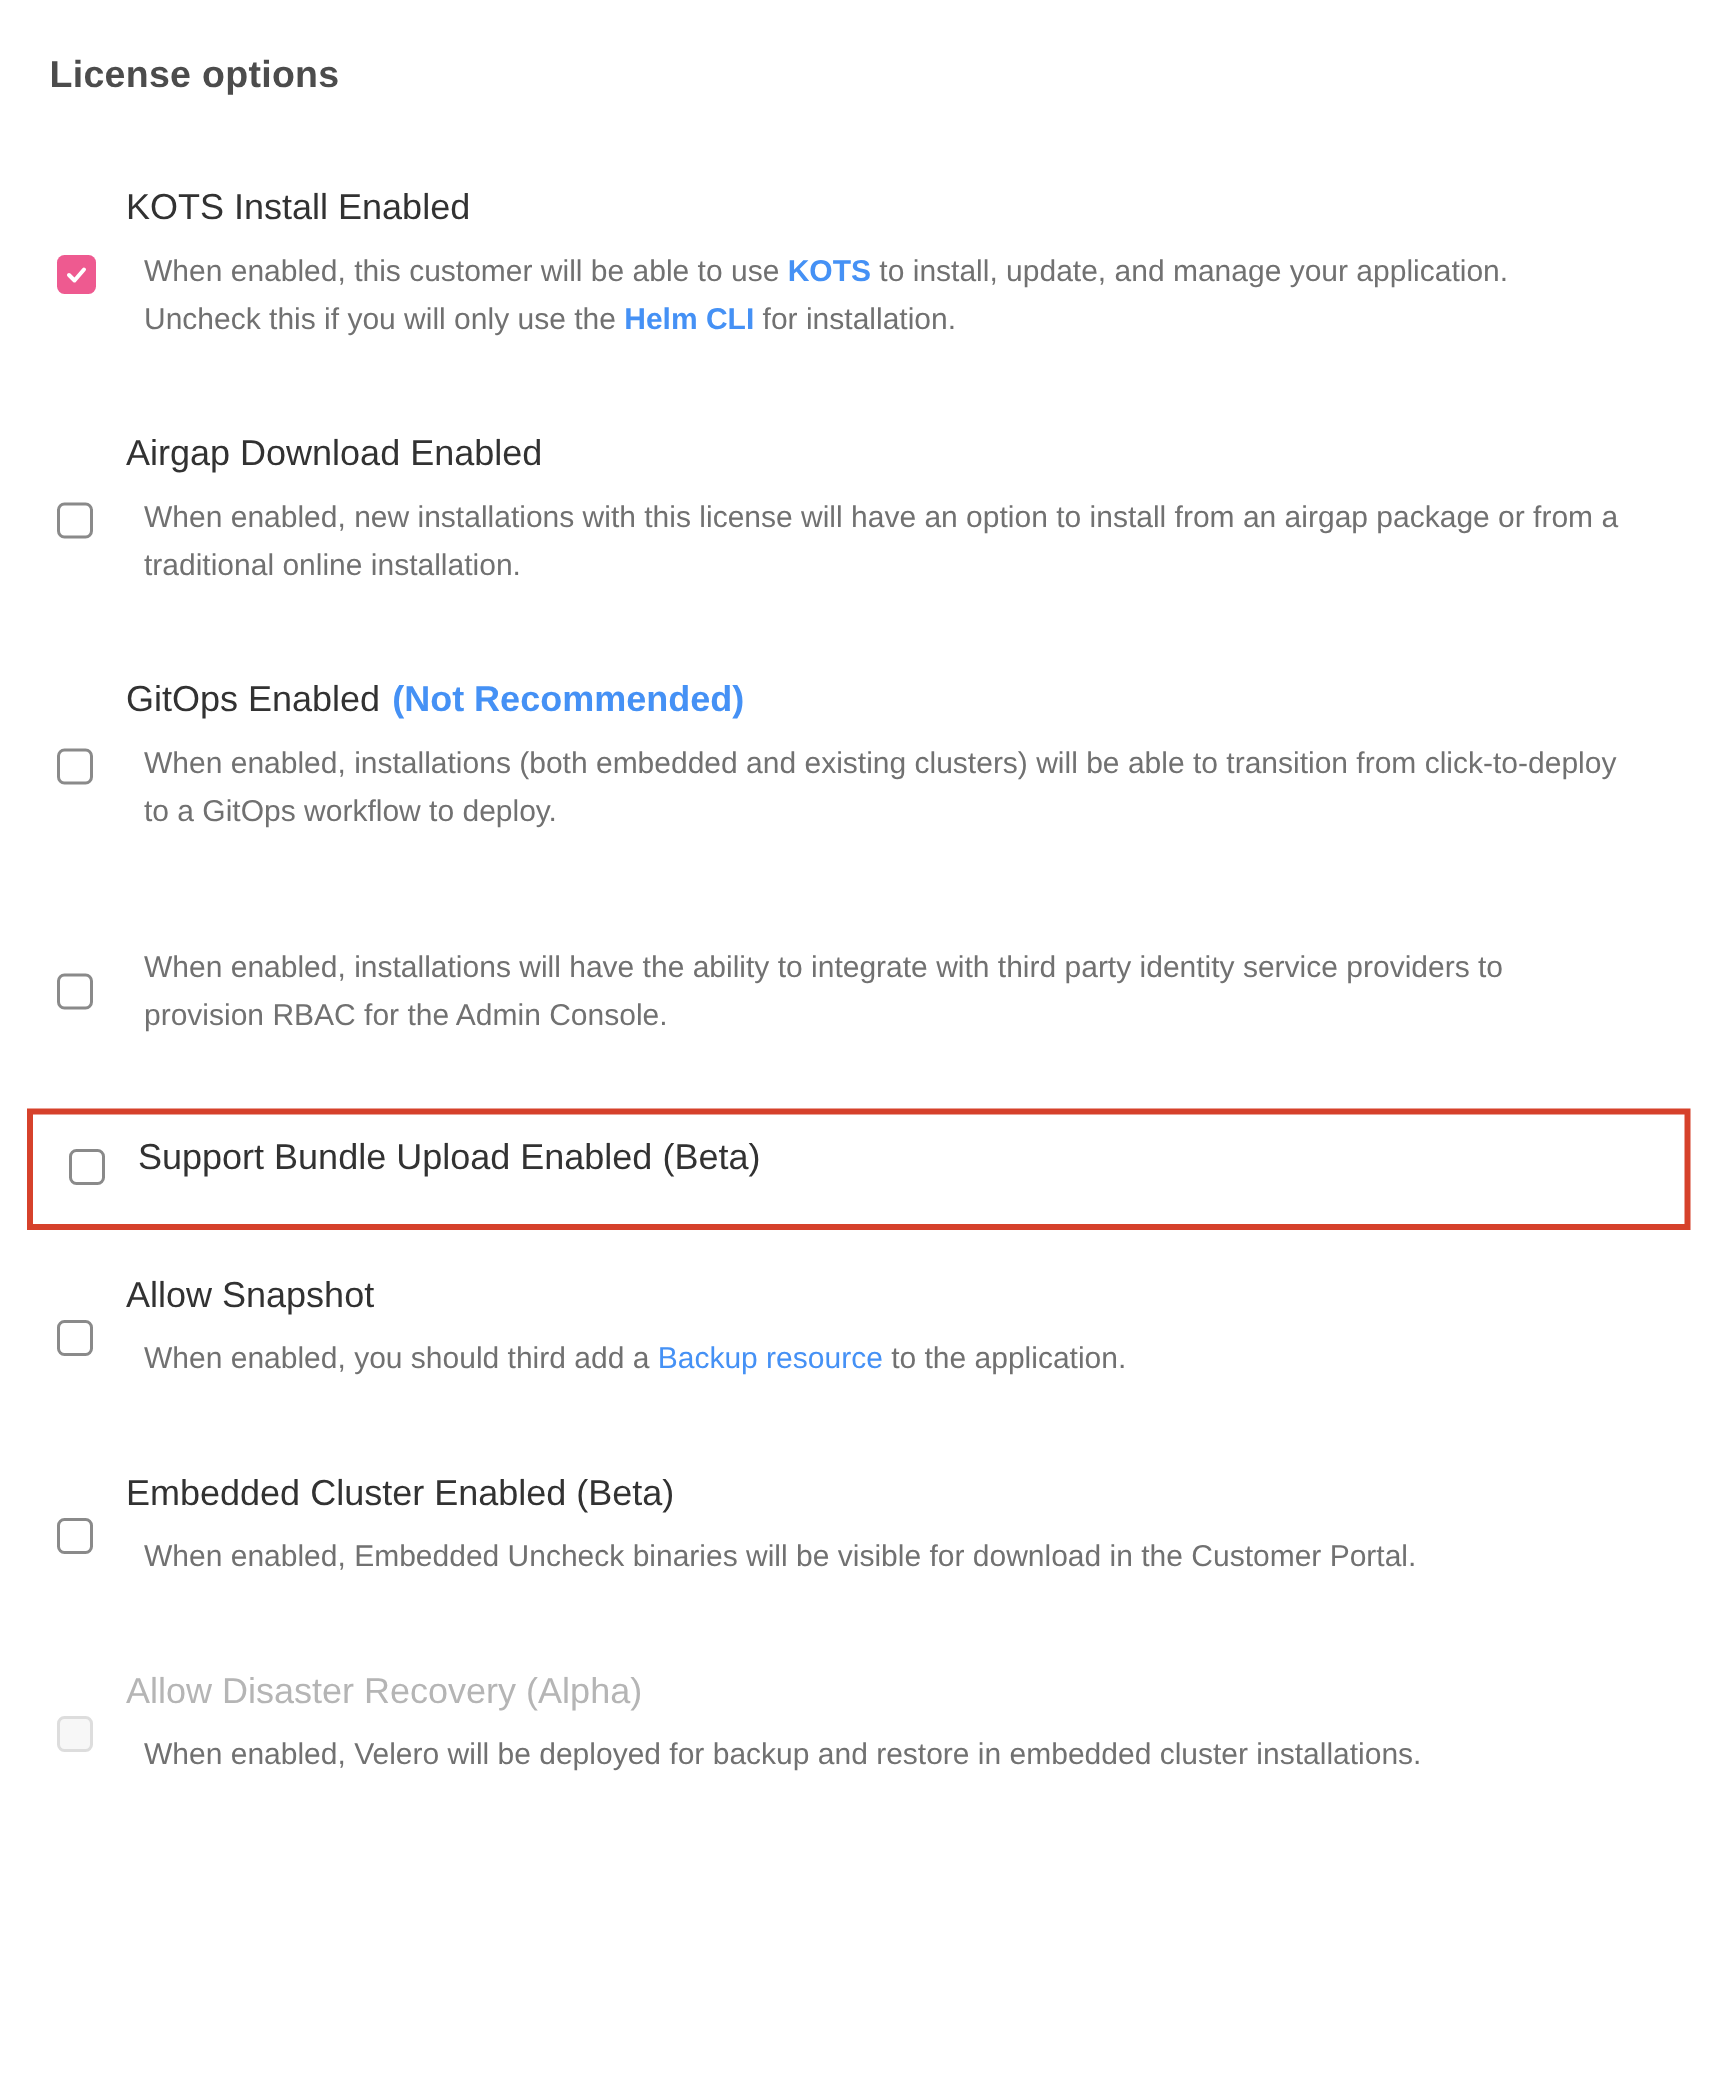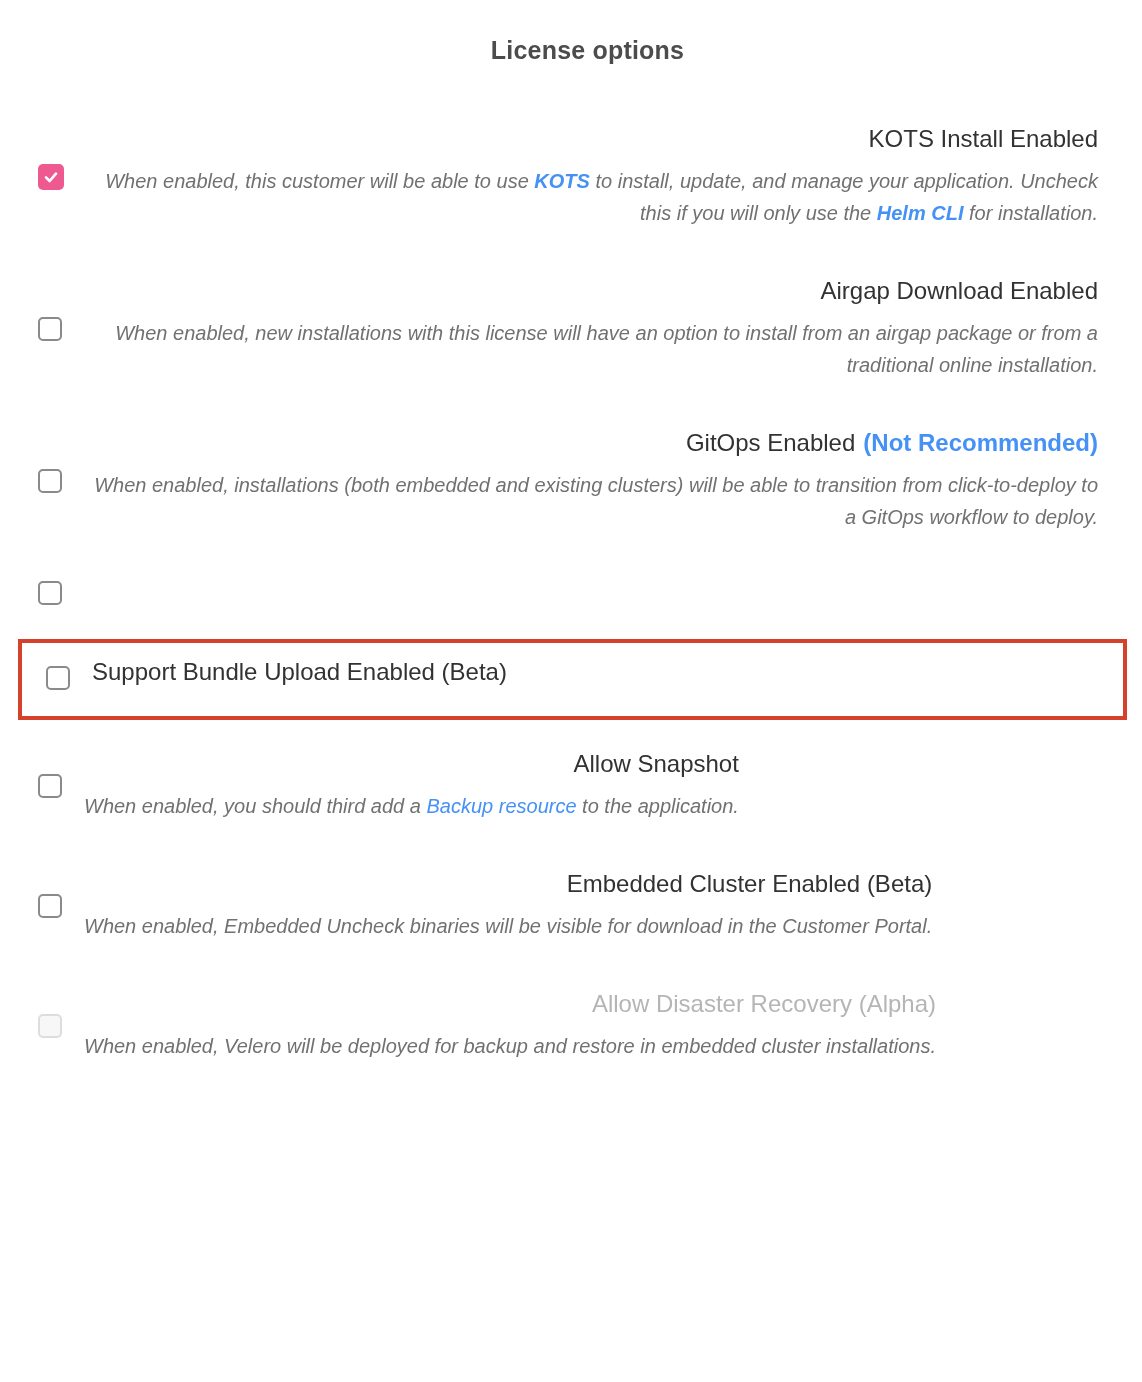--- a/index.html
+++ b/index.html
@@ -12,23 +12,22 @@
     font-family: "Liberation Sans", sans-serif;
     overflow: hidden;
   }
   .page { width: 1142px; }
   .page-heading {
     margin: 36px 0 60px 33px;
     font-size: 25px;
     font-weight: 600;
     color: #4c4c4c;
     letter-spacing: 0.2px;
-    text-align: center;
   }
-  .options { padding-left: 38px; text-align: right; }
+  .options { padding-left: 38px; }
   .option {
     display: flex;
     align-items: center;
     margin-bottom: 48px;
   }
   .cb-col {
     flex: 0 0 46px;
     width: 46px;
   }
   .checkbox {
@@ -60,26 +59,25 @@
     margin: 0 0 12px 0;
     font-weight: 400;
   }
   .title-suffix {
     color: #4591f5;
     font-size: 24px;
     font-weight: 600;
     margin-left: 8px;
   }
   .option-desc {
-    margin: 0;
+    margin: 12px;
     font-size: 20px;
     line-height: 32px;
     color: #717171;
     font-weight: 400;
-    font-style: italic;
   }
   .option-desc a.link {
     color: #4591f5;
     text-decoration: none;
     cursor: pointer;
   }
   .option-desc a.link.bold { font-weight: 700; }
   .option.highlighted {
     border: 4px solid #d6412b;
     margin: -14px 15px 30px -20px;
@@ -127,20 +125,21 @@
         <div class="content">
           <div class="option-title">GitOps Enabled<span class="title-suffix">(Not Recommended)</span></div>
           <p class="option-desc"><span>When enabled, installations (both embedded and existing clusters) will be able to transition from click-to-deploy to a GitOps workflow to deploy.</span></p>
         </div>
       </div>
       <div class="option">
         <div class="cb-col">
           <span class="checkbox"></span>
         </div>
         <div class="content">
+          <p class="option-desc"><span>When enabled, installations will have the ability to integrate with third party identity service providers to provision RBAC for the Admin Console.</span></p>
         </div>
       </div>
       <div class="option highlighted">
         <div class="cb-col">
           <span class="checkbox"></span>
         </div>
         <div class="content">
           <div class="option-title">Support Bundle Upload Enabled (Beta)</div>
         </div>
       </div>

